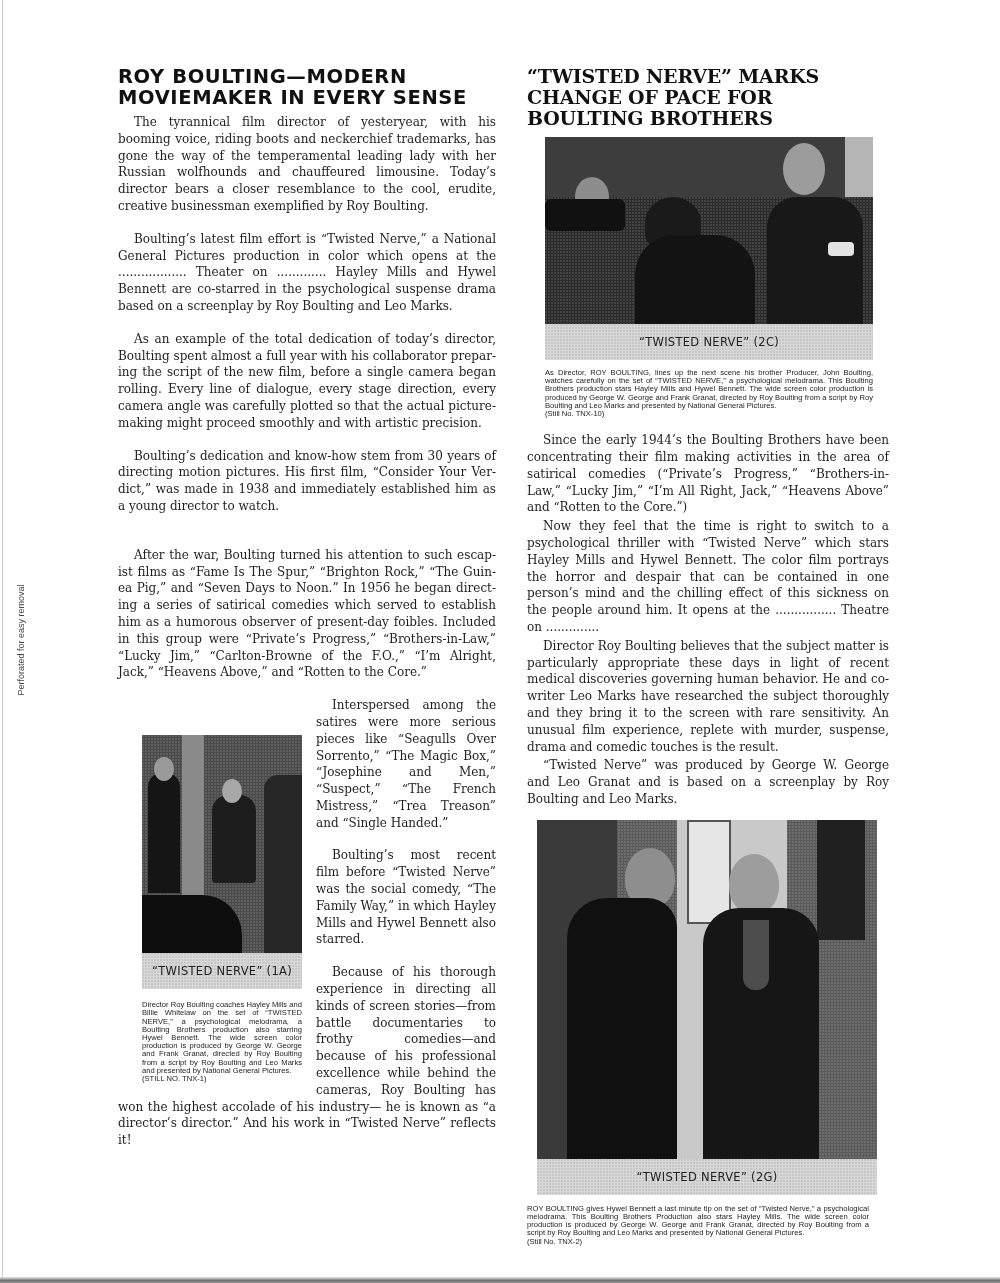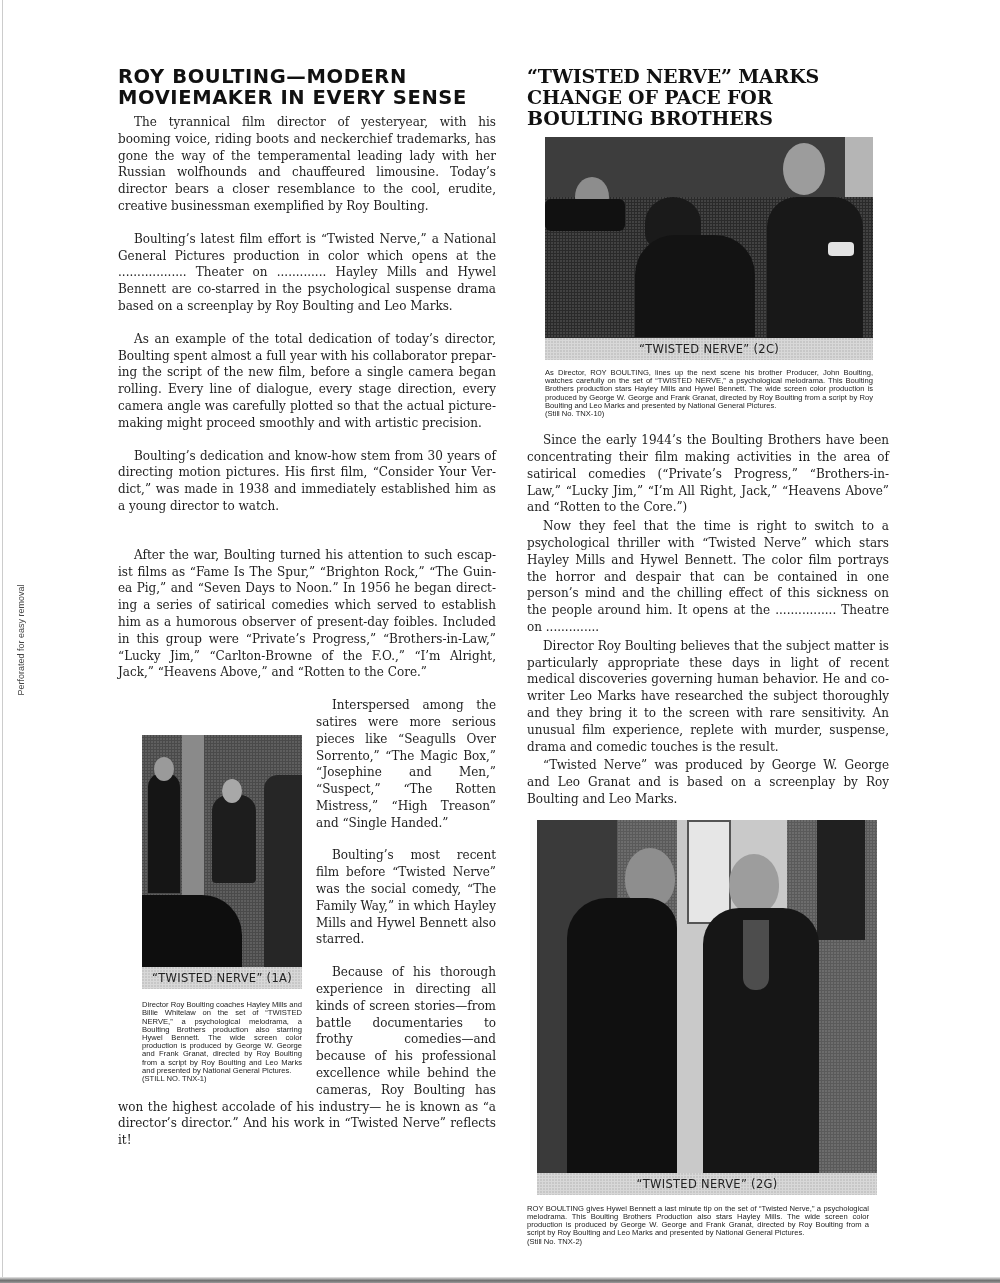--- a/index.html
+++ b/index.html
@@ -37,21 +37,21 @@
   .gap { height: 16px; }
   .gap-s { height: 2px; }
 
   .photo {
     position: relative; background: #2a2a2a; overflow: hidden;
     background-image:
       radial-gradient(circle at 1px 1px, rgba(255,255,255,0.18) 0.6px, transparent 0.9px);
     background-size: 3px 3px;
   }
   .photo .bar {
-    position: absolute; left: 0; right: 0; bottom: 0; height: 22px;
+    position: absolute; left: 0; right: 0; bottom: 0; height: 36px;
     background: #d8d8d8;
     background-image: radial-gradient(circle at 1px 1px, rgba(0,0,0,0.12) 0.6px, transparent 0.9px);
     background-size: 3px 3px;
     display: flex; align-items: center; justify-content: center;
     font-family: "DejaVu Sans", "Liberation Sans", sans-serif; font-size: 11.5px; color: #222;
     letter-spacing: 0.3px;
   }
   .shape { position: absolute; }
 
   .caption {
@@ -108,21 +108,21 @@
         <div class="shape" style="left:80px;top:44px;width:20px;height:24px;background:#a8a8a8;border-radius:50%;"></div>
         <div class="shape" style="left:122px;top:40px;width:38px;height:195px;background:#262626;border-radius:14px 0 0 0;"></div>
         <div class="shape" style="left:0;top:160px;width:100px;height:75px;background:#0e0e0e;border-radius:0 40px 0 0;"></div>
         <div class="bar">“TWISTED NERVE” (1A)</div>
       </div>
       <p class="caption">
         <span>Director Roy Boulting coaches Hayley Mills and Billie Whitelaw on the set of “TWISTED NERVE,” a psychological melodrama, a Boulting Brothers pro­duction also starring Hywel Bennett. The wide screen color production is produced by George W. George and Frank Granat, directed by Roy Boulting from a script by Roy Boulting and Leo Marks and presented by National Gen­eral Pictures.</span>
         <span class="still">(STILL NO. TNX-1)</span>
       </p>
     </div>
-    <p class="body">Interspersed among the satires were more serious pieces like “Seagulls Over Sorrento,” “The Magic Box,” “Josephine and Men,” “Suspect,” “The Rotten Mistress,” “High Trea­son” and “Single Handed.”</p>
+    <p class="body">Interspersed among the satires were more serious pieces like “Seagulls Over Sorrento,” “The Magic Box,” “Josephine and Men,” “Suspect,” “The French Mistress,” “Trea Trea­son” and “Single Handed.”</p>
     <div class="gap"></div>
     <p class="body">Boulting’s most recent film before “Twisted Nerve” was the social comedy, “The Fam­ily Way,” in which Hayley Mills and Hywel Bennett also starred.</p>
     <div class="gap"></div>
     <p class="body">Because of his thorough ex­perience in directing all kinds of screen stories—from battle documentaries to frothy come­dies—and because of his pro­fessional excellence while be­hind the cameras, Roy Boult­ing has won the highest acco­lade of his industry— he is known as “a director’s direc­tor.” And his work in “Twisted Nerve” reflects it!</p>
   </div>
 </div>
 
 <div class="col col-right">
   <h1 class="headline-right">“TWISTED NERVE” MARKS CHANGE OF PACE FOR BOULTING BROTHERS</h1>
 

